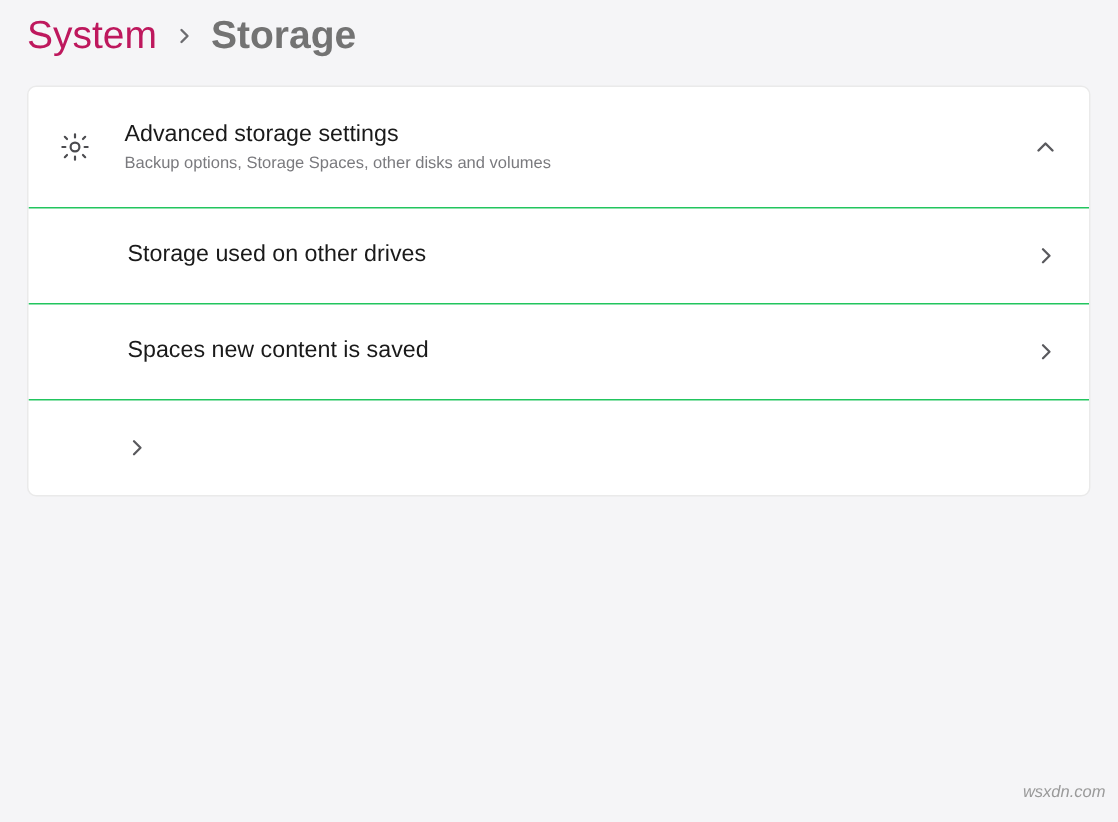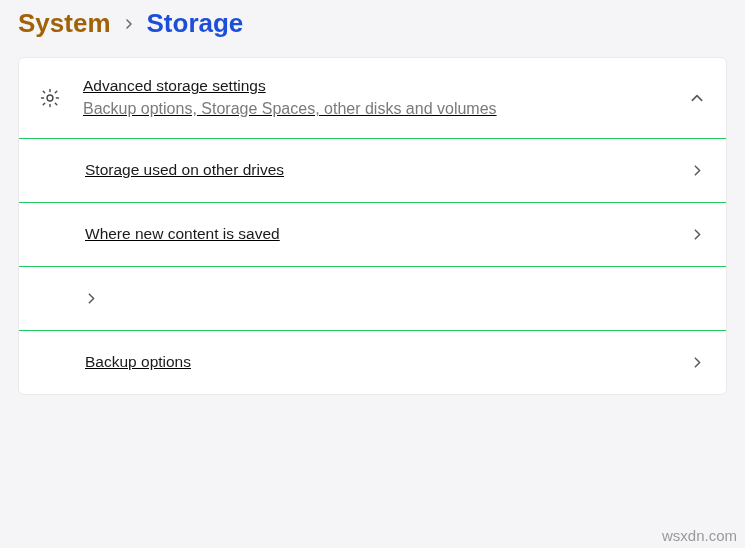--- a/index.html
+++ b/index.html
@@ -16,35 +16,34 @@
       position: relative;
     }
     .breadcrumb {
       display: flex;
       align-items: center;
       gap: 12px;
       padding: 8px 18px 18px 18px;
       font-size: 26px;
     }
     .breadcrumb-parent {
-      color: #a16207;
-      font-weight: 700;
+      color: #be185d;
+      font-weight: 400;
       cursor: pointer;
     }
     .breadcrumb-sep {
       color: #6c6c70;
       font-size: 20px;
     }
     .breadcrumb-current {
-      color: #1d4ed8;
+      color: #737373;
       font-weight: 600;
     }
     .content {
       padding: 0 18px;
-      text-decoration: underline;
     }
     .card {
       background: #fff;
       border: 1px solid #eaeaea;
       border-radius: 6px;
       overflow: hidden;
     }
     .row {
       display: flex;
       align-items: center;
@@ -78,41 +77,42 @@
       flex-direction: column;
       justify-content: center;
     }
     .row-title {
       color: #1a1a1a;
       font-size: 15.5px;
       line-height: 1.35;
     }
     .row-sub {
       color: #7a7a7e;
-      font-size: 16px;
+      font-size: 11px;
       line-height: 1.35;
       margin-top: 1px;
     }
     .trail-icon {
       flex: 0 0 auto;
       color: #5a5a5e;
       display: flex;
       align-items: center;
       justify-content: center;
     }
     svg {
       display: block;
     }
     .watermark {
       position: absolute;
-      bottom: 4px;
+      bottom: 14px;
       right: 8px;
-      font-size: 15px;
+      font-size: 11px;
       color: #9a9a9a;
       font-family: Arial, sans-serif;
+      font-style: italic;
     }
   </style>
 </head>
 <body>
 
 <div class="breadcrumb">
   <span class="breadcrumb-parent">System</span>
   <span class="breadcrumb-sep">
     <svg width="12" height="12" viewBox="0 0 12 12" fill="none">
         <path d="M4 2 L8 6 L4 10" stroke="currentColor" stroke-width="1.6" stroke-linecap="round" stroke-linejoin="round"></path>
@@ -150,48 +150,37 @@
       <div class="trail-icon">
         <svg width="13" height="13" viewBox="0 0 12 12" fill="none">
             <path d="M4 2 L8 6 L4 10" stroke="currentColor" stroke-width="1.4" stroke-linecap="round" stroke-linejoin="round"></path>
           </svg>
       </div>
     </div>
 
     <div class="row">
       <div class="indent"></div>
       <div class="row-body">
-        <div class="row-title">Where new content is saved</div>
+        <div class="row-title">Spaces new content is saved</div>
       </div>
       <div class="trail-icon">
         <svg width="13" height="13" viewBox="0 0 12 12" fill="none">
             <path d="M4 2 L8 6 L4 10" stroke="currentColor" stroke-width="1.4" stroke-linecap="round" stroke-linejoin="round"></path>
           </svg>
       </div>
     </div>
 
     <div class="row">
       <div class="indent"></div>
       <div class="trail-icon">
         <svg width="13" height="13" viewBox="0 0 12 12" fill="none">
             <path d="M4 2 L8 6 L4 10" stroke="currentColor" stroke-width="1.4" stroke-linecap="round" stroke-linejoin="round"></path>
           </svg>
       </div>
     </div>
 
 
-    <div class="row">
-      <div class="indent"></div>
-      <div class="row-body">
-        <div class="row-title">Backup options</div>
-      </div>
-      <div class="trail-icon">
-        <svg width="13" height="13" viewBox="0 0 12 12" fill="none">
-            <path d="M4 2 L8 6 L4 10" stroke="currentColor" stroke-width="1.4" stroke-linecap="round" stroke-linejoin="round"></path>
-          </svg>
-      </div>
-    </div>
 
 
   </div>
 </div>
 
 <div class="watermark">wsxdn.com</div>
 
 </body></html>

